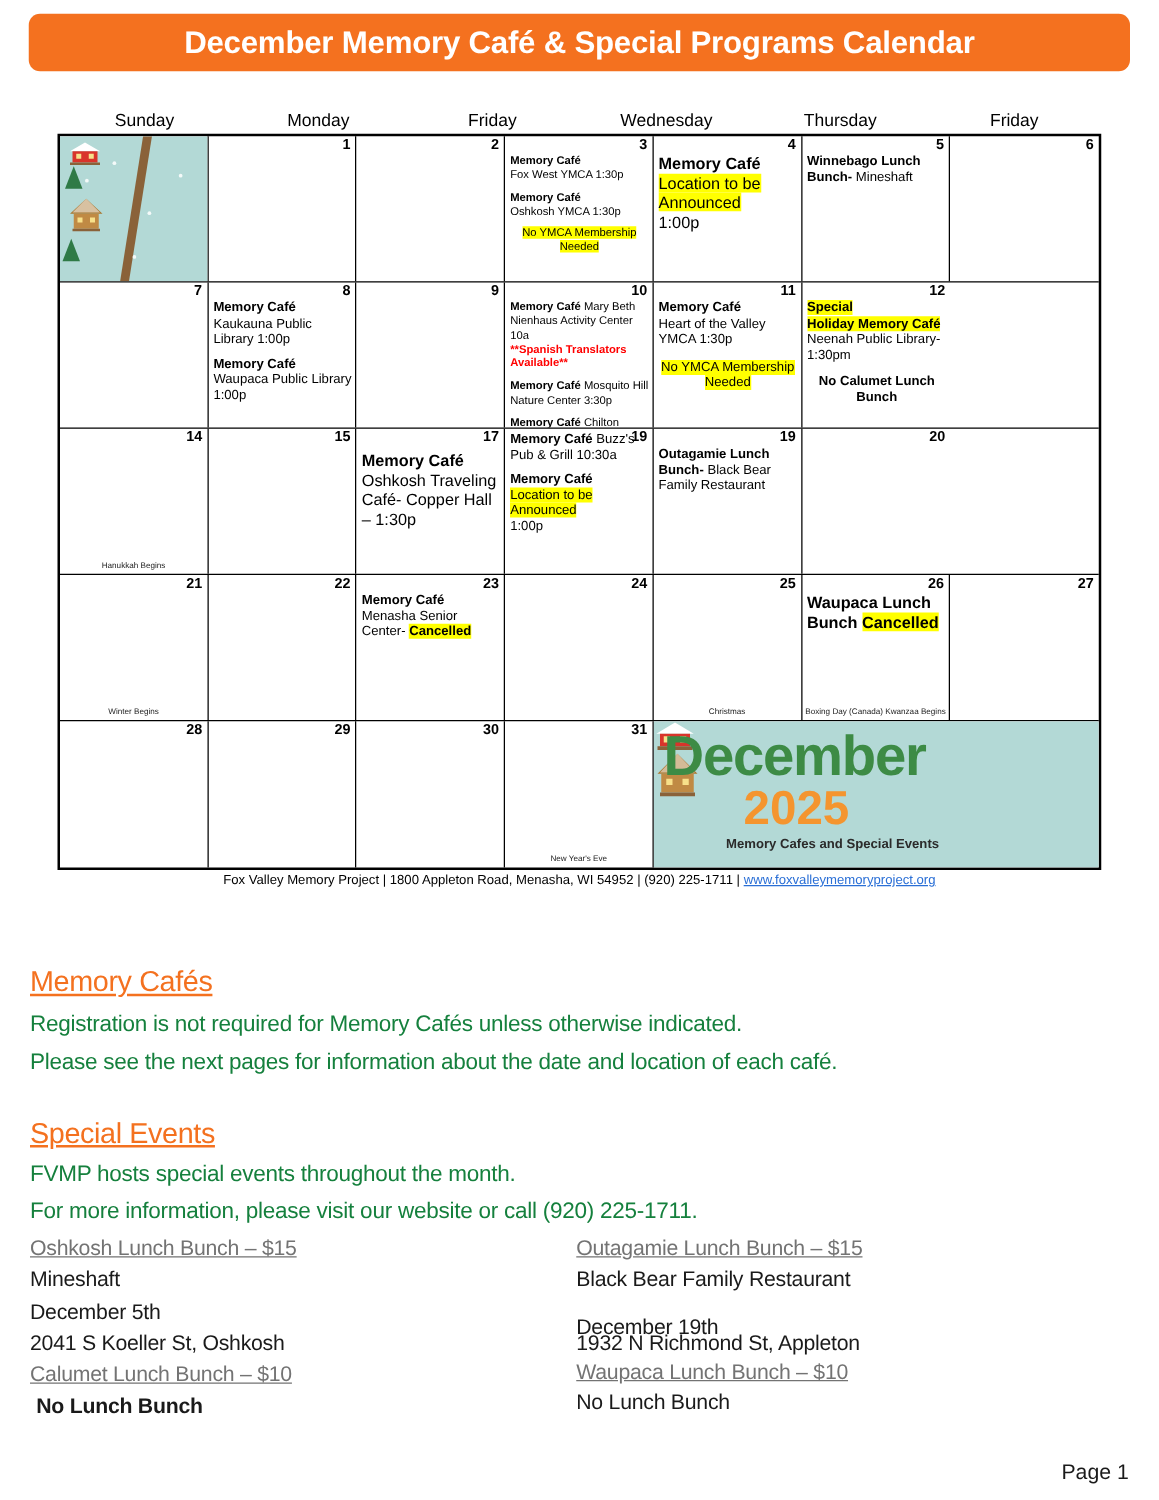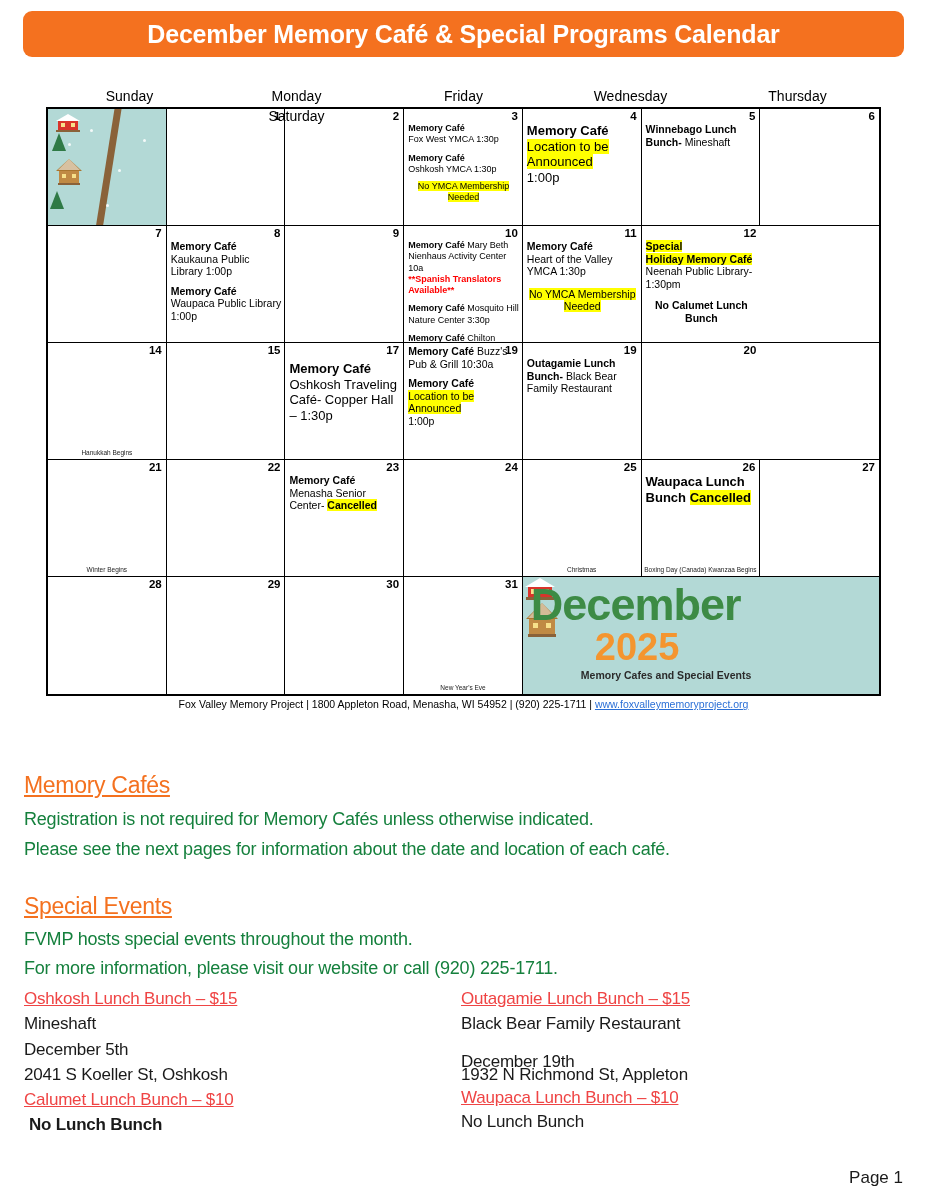--- a/index.html
+++ b/index.html
@@ -30,21 +30,21 @@
   }
 
   
   .calendar {
     position: absolute;
     left: 46px; top: 86px;
     width: 835px;
   }
   .dow-row {
     display: grid;
-    grid-template-columns: repeat(5, 1fr);
+    grid-template-columns: repeat(6, 1fr);
     height: 21px;
   }
   .dow {
     text-align: center;
     font-size: 14px;
     color: #000;
     line-height: 20px;
   }
   .grid {
     border: 2px solid #000;
@@ -186,21 +186,21 @@
   .body-line {
     position: absolute;
     font-size: 18px;
     color: #15803d;
     letter-spacing: -0.2px;
     white-space: nowrap;
   }
   .link-head {
     position: absolute;
     font-size: 17px;
-    color: #ef4444;
+    color: #737373;
     text-decoration: underline;
     letter-spacing: -0.2px;
     white-space: nowrap;
   }
   .detail {
     position: absolute;
     font-size: 17px;
     color: #1a1a1a;
     letter-spacing: -0.2px;
     white-space: nowrap;

